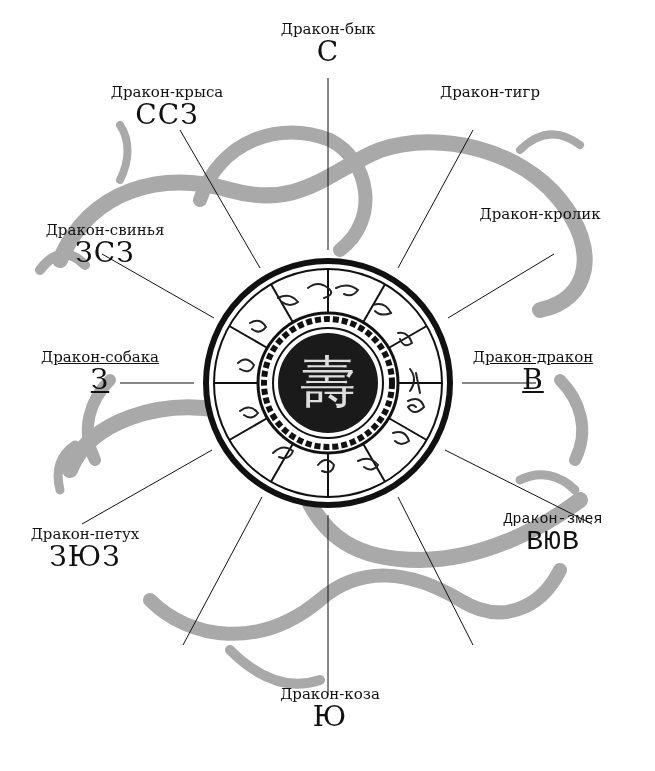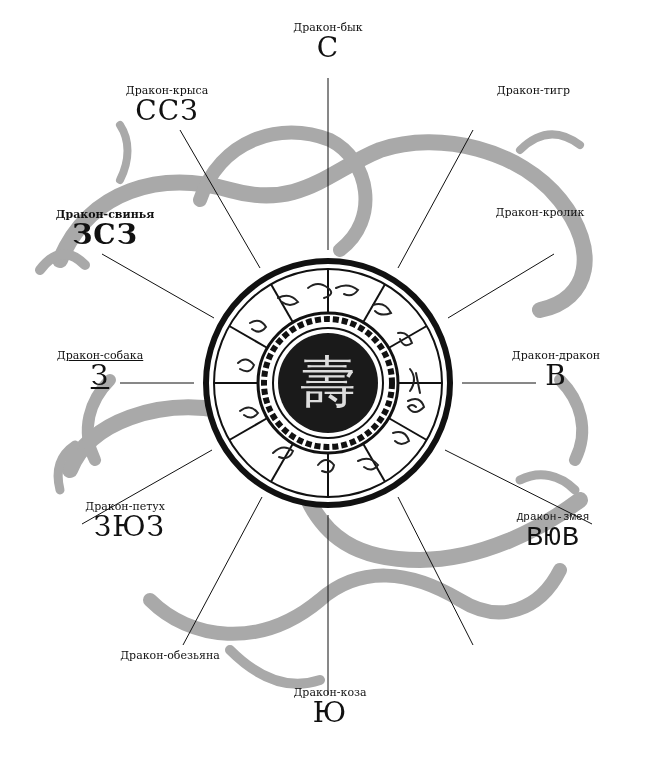--- a/index.html
+++ b/index.html
@@ -1,18 +1,18 @@
 <!DOCTYPE html>
 <html><head>
 <meta charset="utf-8">
 <style>
   html,body{margin:0;padding:0;background:#fff;}
   body{width:655px;height:771px;position:relative;overflow:hidden;font-family:"DejaVu Serif","Liberation Serif",serif;color:#111;}
   .label{position:absolute;text-align:center;line-height:1;}
-  .label .name{font-size:11px;display:block;white-space:nowrap;}
+  .label .name{font-size:15px;display:block;white-space:nowrap;}
   .label .dir{font-size:28px;display:block;margin-top:1px;letter-spacing:1px;}
   svg.bg{position:absolute;left:0;top:0;}
   .center{position:absolute;}
 </style>
 </head>
 <body>
 
 <svg class="bg" width="655" height="771" viewBox="0 0 655 771">
   <g fill="none" stroke="#a9a9a9" stroke-linecap="round">
 
@@ -87,52 +87,51 @@
   </g>
 </svg>
 
 <div class="center" style="left:283px;top:338px;width:90px;height:90px;display:flex;align-items:center;justify-content:center;font-size:56px;color:#ddd;font-family:'DejaVu Sans',sans-serif;">壽</div>
 
 <div id="labels">
     <div class="label" style="left: 248px; top: 22px; width: 160px;">
       <span class="name">Дракон-бык</span>
       <span class="dir">С</span>
     </div>
-    <div class="label" style="left: 410px; top: 85px; width: 160px; text-align: right;">
+    <div class="label" style="left: 410px; top: 85px; width: 160px;">
       <span class="name">Дракон-тигр</span>
     </div>
     <div class="label" style="left: 460px; top: 207px; width: 160px;">
       <span class="name">Дракон-кролик</span>
     </div>
-    <div class="label" style="left: 476px; top: 350px; width: 160px;">
+    <div class="label" style="left: 453px; top: 350px; width: 160px; text-decoration: underline;">
       <span class="name">Дракон-дракон</span>
       <span class="dir">В</span>
     </div>
     <div class="label" style="left: 473px; top: 512px; width: 160px; font-family: Liberation Mono, monospace;">
       <span class="name">Дракон-змея</span>
       <span class="dir">ВЮВ</span>
     </div>
     <div class="label" style="left: 405px; top: 650px; width: 160px;">
     </div>
     <div class="label" style="left: 250px; top: 687px; width: 160px;">
       <span class="name">Дракон-коза</span>
       <span class="dir">Ю</span>
     </div>
     <div class="label" style="left: 90px; top: 650px; width: 160px;">
-      <span class="name">Дракон-обезьяна</span>
     </div>
-    <div class="label" style="left: 5px; top: 501px; width: 160px; text-align: right;">
+    <div class="label" style="left: 5px; top: 527px; width: 160px;">
       <span class="name">Дракон-петух</span>
       <span class="dir">ЗЮЗ</span>
     </div>
     <div class="label" style="left: 20px; top: 350px; width: 160px; text-decoration: underline;">
       <span class="name">Дракон-собака</span>
       <span class="dir">З</span>
     </div>
-    <div class="label" style="left: 25px; top: 209px; width: 160px; font-weight: bold;">
+    <div class="label" style="left: 25px; top: 223px; width: 160px;">
       <span class="name">Дракон-свинья</span>
       <span class="dir">ЗСЗ</span>
     </div>
     <div class="label" style="left: 87px; top: 85px; width: 160px;">
       <span class="name">Дракон-крыса</span>
       <span class="dir">ССЗ</span>
     </div>
   </div>
 
 </body></html>

